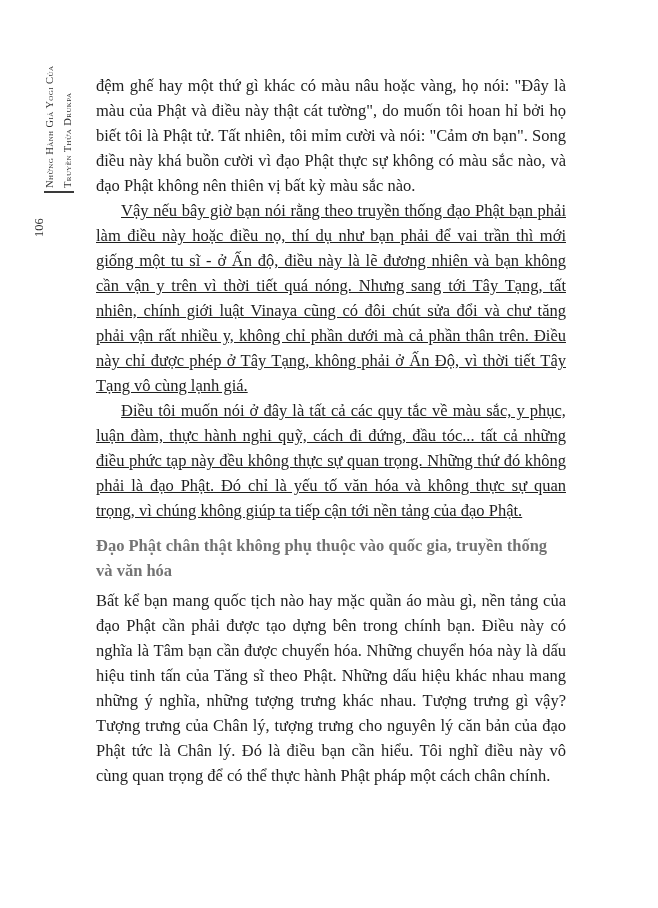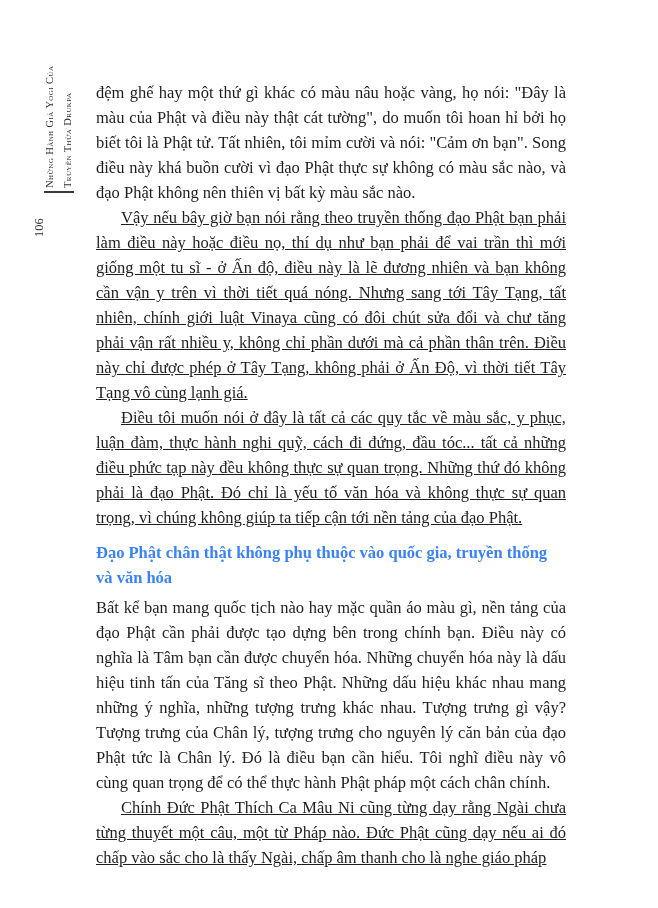--- a/index.html
+++ b/index.html
@@ -72,42 +72,42 @@
     font-size: 12.5px;
     line-height: 16px;
     color: #2f2f2f;
     white-space: nowrap;
   }
 
   
   .body-text {
     position: absolute;
     left: 96px;
-    top: 80px;
+    top: 73px;
     width: 470px;
     color: #1e1e1e;
     font-size: 16.5px;
     line-height: 25px;
     text-align: justify;
   }
   .body-text p {
     margin: 0;
     padding: 0;
   }
   .body-text p.indent {
     text-indent: 25px;
     text-decoration: underline;
   }
   .section-heading {
     margin: 10px 0 5px 0;
     padding: 0;
     font-size: 16.5px;
     line-height: 25px;
     font-weight: bold;
-    color: #3b82f6;
+    color: #737373;
     text-align: left;
   }
 </style>
 </head>
 <body>
 
 <div class="page">
 
   <div class="running-title-wrap">
     <div class="running-title-inner">
@@ -121,16 +121,15 @@
   <div class="pageno-wrap">
     <div class="pageno-inner">106</div>
   </div>
 
   <div class="body-text">
     <p class="para">đệm ghế hay một thứ gì khác có màu nâu hoặc vàng, họ nói: "Đây là màu của Phật và điều này thật cát tường", do muốn tôi hoan hỉ bởi họ biết tôi là Phật tử. Tất nhiên, tôi mỉm cười và nói: "Cảm ơn bạn". Song điều này khá buồn cười vì đạo Phật thực sự không có màu sắc nào, và đạo Phật không nên thiên vị bất kỳ màu sắc nào.</p>
     <p class="para indent">Vậy nếu bây giờ bạn nói rằng theo truyền thống đạo Phật bạn phải làm điều này hoặc điều nọ, thí dụ như bạn phải để vai trần thì mới giống một tu sĩ - ở Ấn độ, điều này là lẽ đương nhiên và bạn không cần vận y trên vì thời tiết quá nóng. Nhưng sang tới Tây Tạng, tất nhiên, chính giới luật Vinaya cũng có đôi chút sửa đổi và chư tăng phải vận rất nhiều y, không chỉ phần dưới mà cả phần thân trên. Điều này chỉ được phép ở Tây Tạng, không phải ở Ấn Độ, vì thời tiết Tây Tạng vô cùng lạnh giá.</p>
     <p class="para indent">Điều tôi muốn nói ở đây là tất cả các quy tắc về màu sắc, y phục, luận đàm, thực hành nghi quỹ, cách đi đứng, đầu tóc... tất cả những điều phức tạp này đều không thực sự quan trọng. Những thứ đó không phải là đạo Phật. Đó chỉ là yếu tố văn hóa và không thực sự quan trọng, vì chúng không giúp ta tiếp cận tới nền tảng của đạo Phật.</p>
     <h2 class="section-heading">Đạo Phật chân thật không phụ thuộc vào quốc gia, truyền thống và văn hóa</h2>
     <p class="para">Bất kể bạn mang quốc tịch nào hay mặc quần áo màu gì, nền tảng của đạo Phật cần phải được tạo dựng bên trong chính bạn. Điều này có nghĩa là Tâm bạn cần được chuyển hóa. Những chuyển hóa này là dấu hiệu tinh tấn của Tăng sĩ theo Phật. Những dấu hiệu khác nhau mang những ý nghĩa, những tượng trưng khác nhau. Tượng trưng gì vậy? Tượng trưng của Chân lý, tượng trưng cho nguyên lý căn bản của đạo Phật tức là Chân lý. Đó là điều bạn cần hiểu. Tôi nghĩ điều này vô cùng quan trọng để có thể thực hành Phật pháp một cách chân chính.</p>
-    <p class="para indent">Chính Đức Phật Thích Ca Mâu Ni cũng từng dạy rằng Ngài chưa từng thuyết một câu, một từ Pháp nào. Đức Phật cũng dạy nếu ai đó chấp vào sắc cho là thấy Ngài, chấp âm thanh cho là nghe giáo pháp</p>
   </div>
 
 </div>
 
 </body></html>

